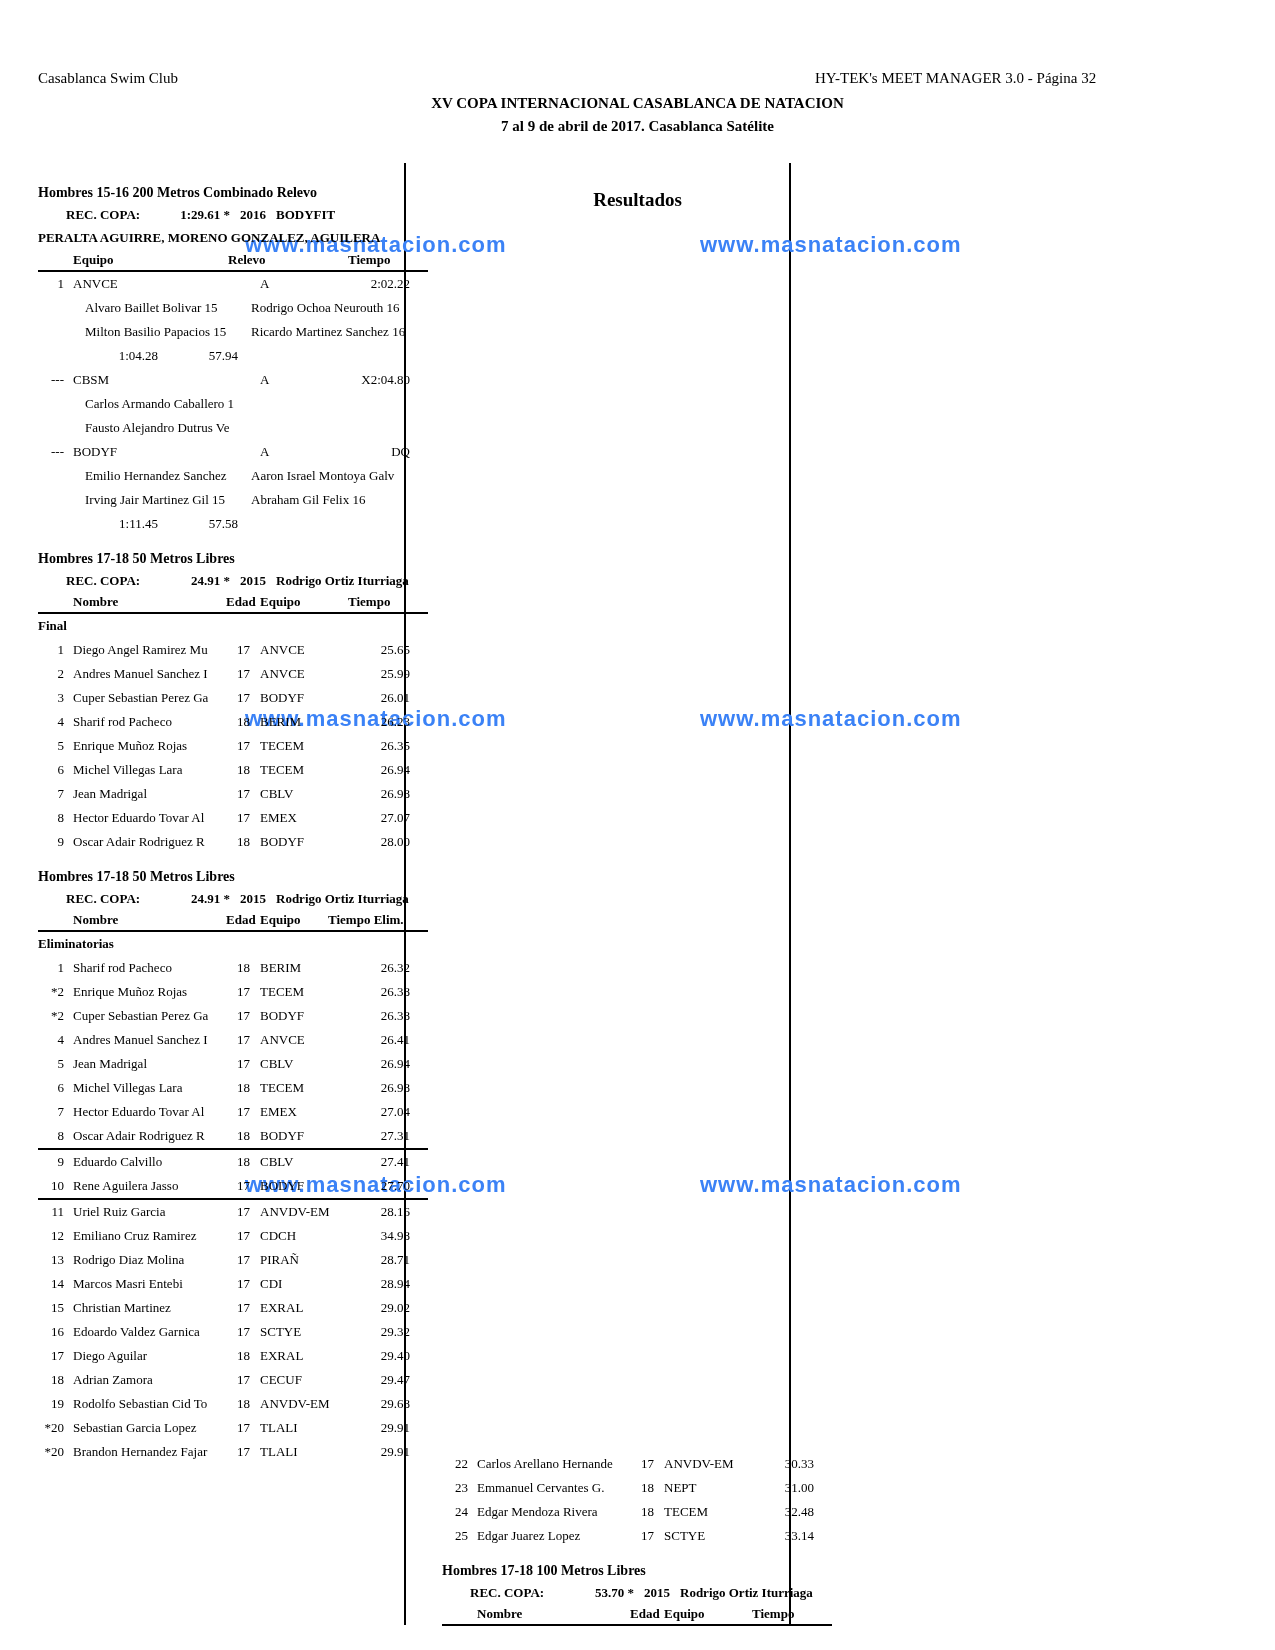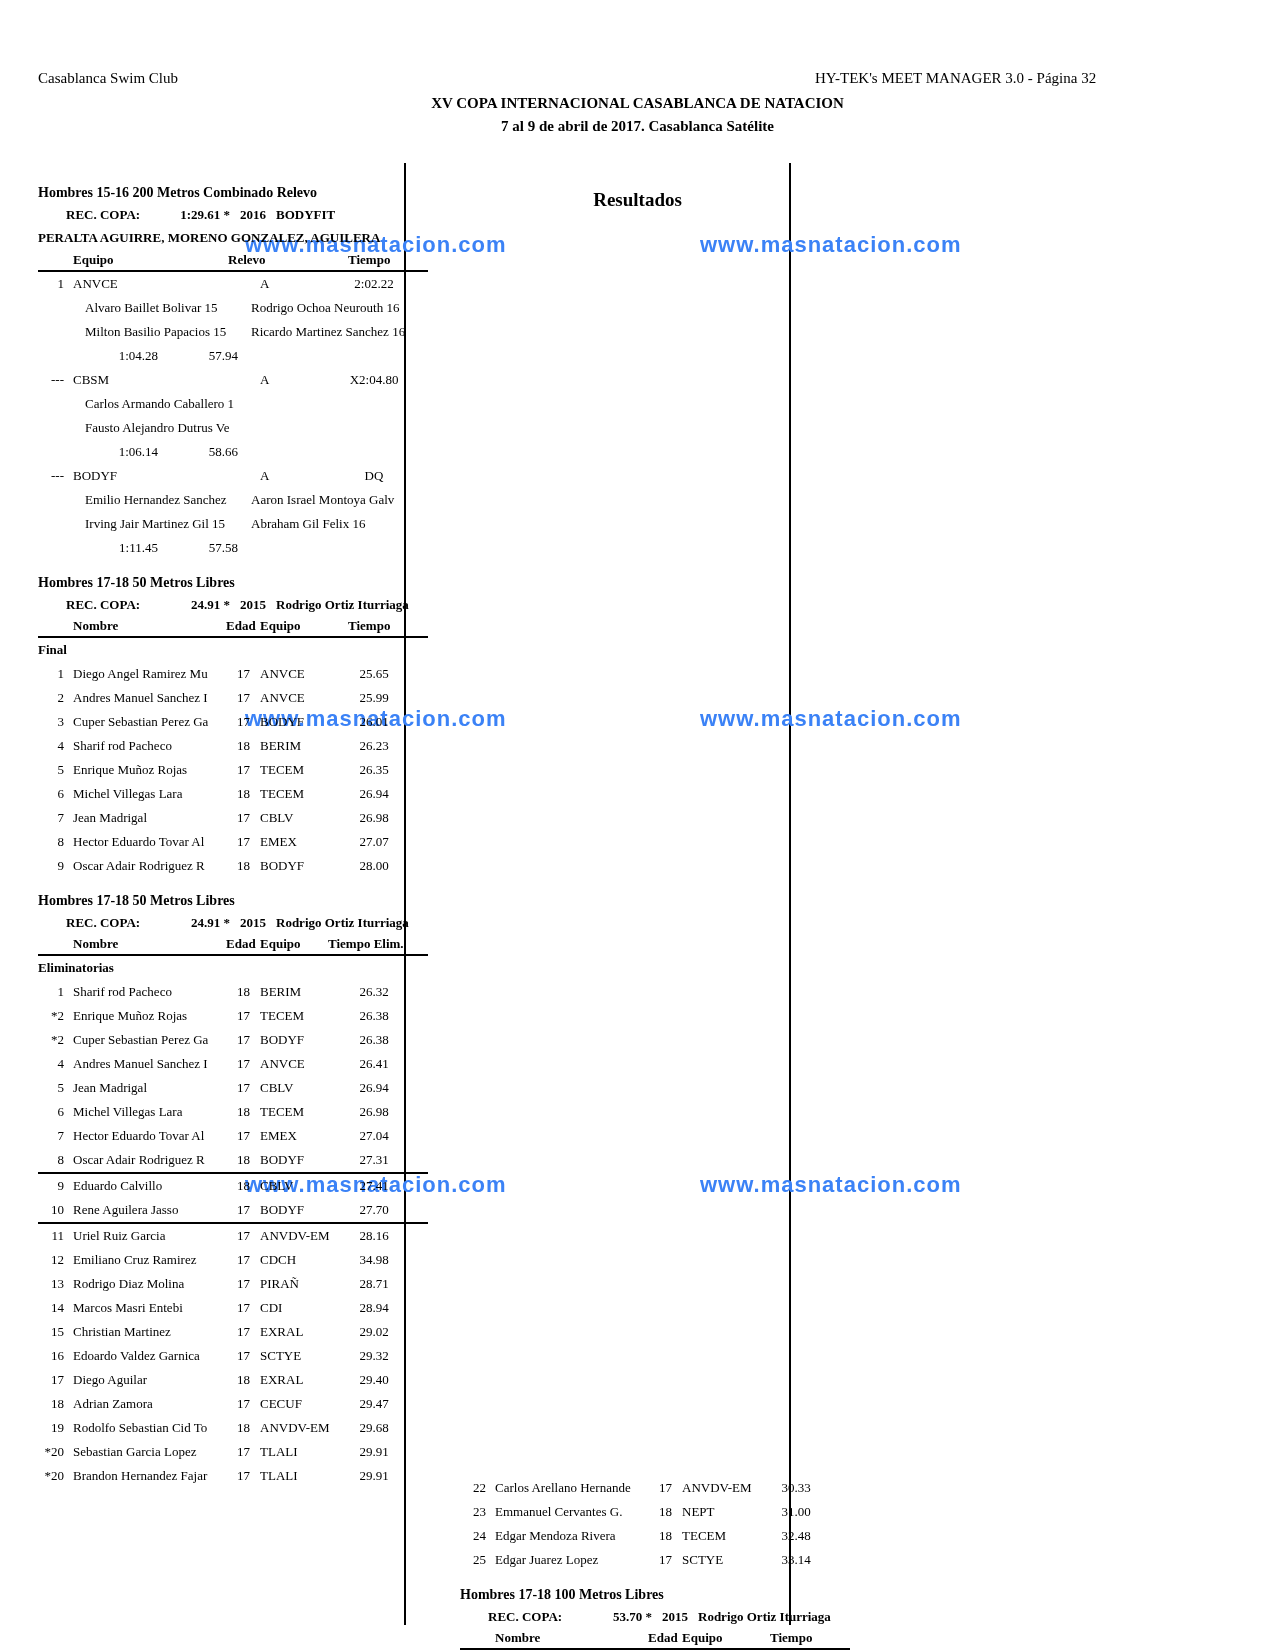--- a/index.html
+++ b/index.html
@@ -5,38 +5,38 @@
   html, body { margin: 0; padding: 0; background: #fff; }
   body { width: 1275px; height: 1650px; position: relative; font-family: "Liberation Serif", serif; color: #000; overflow: hidden; }
   .hdr-left { position: absolute; left: 38px; top: 70px; font-size: 15px; }
   .hdr-right { position: absolute; left: 815px; top: 70px; font-size: 15px; }
   .title1 { position: absolute; left: 0; width: 1275px; top: 95px; text-align: center; font-size: 15px; font-weight: bold; }
   .title2 { position: absolute; left: 0; width: 1275px; top: 118px; text-align: center; font-size: 15px; font-weight: bold; }
   .title3 { position: absolute; left: 0; width: 1275px; top: 141px; text-align: center; font-size: 19px; font-weight: bold; margin-top: 48px; }
   .vline { position: absolute; top: 163px; width: 2px; background: #000; height: 1462px; }
   .col { position: absolute; top: 0; }
   .col1 { left: 38px; width: 390px; top: 182px; }
-  .col2 { left: 460px; width: 390px; top: 170px; }
+  .col2 { left: 442px; width: 390px; top: 170px; }
   .ev-title { font-weight: bold; font-size: 14px; height: 22px; line-height: 22px; white-space: nowrap; }
   .rec { font-weight: bold; font-size: 13px; height: 22px; line-height: 22px; white-space: nowrap; padding-left: 28px; }
   .rec span { display: inline-block; }
   .rec .lbl { width: 94px; }
   .rec .t { width: 70px; text-align: right; }
   .rec .y { width: 46px; text-align: center; }
   .relay-names { font-weight: bold; font-size: 13px; height: 24px; line-height: 24px; white-space: nowrap; overflow: hidden; width: 390px; }
   .colhdr { font-weight: bold; font-size: 13px; height: 20px; line-height: 20px; border-bottom: 2px solid #000; white-space: nowrap; position: relative; width: 390px; }
   .colhdr span { position: absolute; top: 0; }
   .round { font-weight: bold; font-size: 13px; height: 24px; line-height: 24px; }
   .row { position: relative; height: 24px; line-height: 24px; font-size: 13px; white-space: nowrap; width: 390px; }
   .row span { position: absolute; top: 0; overflow: hidden; }
   .row .pl { left: 0; width: 26px; text-align: right; }
   .row .nm { left: 35px; width: 155px; }
   .row .ag { left: 190px; width: 22px; text-align: right; }
   .row .tm { left: 222px; width: 90px; }
-  .row .tt { left: 300px; width: 72px; text-align: center; }
+  .row .tt { left: 300px; width: 72px; text-align: right; }
   .split { position: relative; height: 24px; line-height: 24px; font-size: 13px; width: 390px; }
   .split span { position: absolute; top: 0; text-align: right; }
   .split .s1 { left: 60px; width: 60px; }
   .split .s2 { left: 140px; width: 60px; }
   .sep { border-top: 2px solid #000; }
   .gap { height: 12px; }
   .swimmers { position: relative; height: 24px; line-height: 24px; font-size: 13px; width: 390px; white-space: nowrap; }
   .swimmers span { position: absolute; top: 0; overflow: hidden; }
   .swimmers .a { left: 47px; width: 160px; }
   .swimmers .b { left: 213px; width: 155px; }
@@ -102,24 +102,20 @@
         <span class="nm">CBSM</span>
         <span class="tm">A</span>
         <span class="tt">X2:04.80</span>
       </div>
       <div class="swimmers">
           <span class="a">Carlos Armando Caballero 1</span>
         </div>
       <div class="swimmers">
           <span class="a">Fausto Alejandro Dutrus Ve</span>
         </div>
-      <div class="split">
-          <span class="s1">1:06.14</span>
-          <span class="s2">58.66</span>
-        </div>
     </div>
     <div>
       <div class="row">
         <span class="pl">---</span>
         <span class="nm">BODYF</span>
         <span class="tm">A</span>
         <span class="tt">DQ</span>
       </div>
       <div class="swimmers">
           <span class="a">Emilio Hernandez Sanchez</span>

